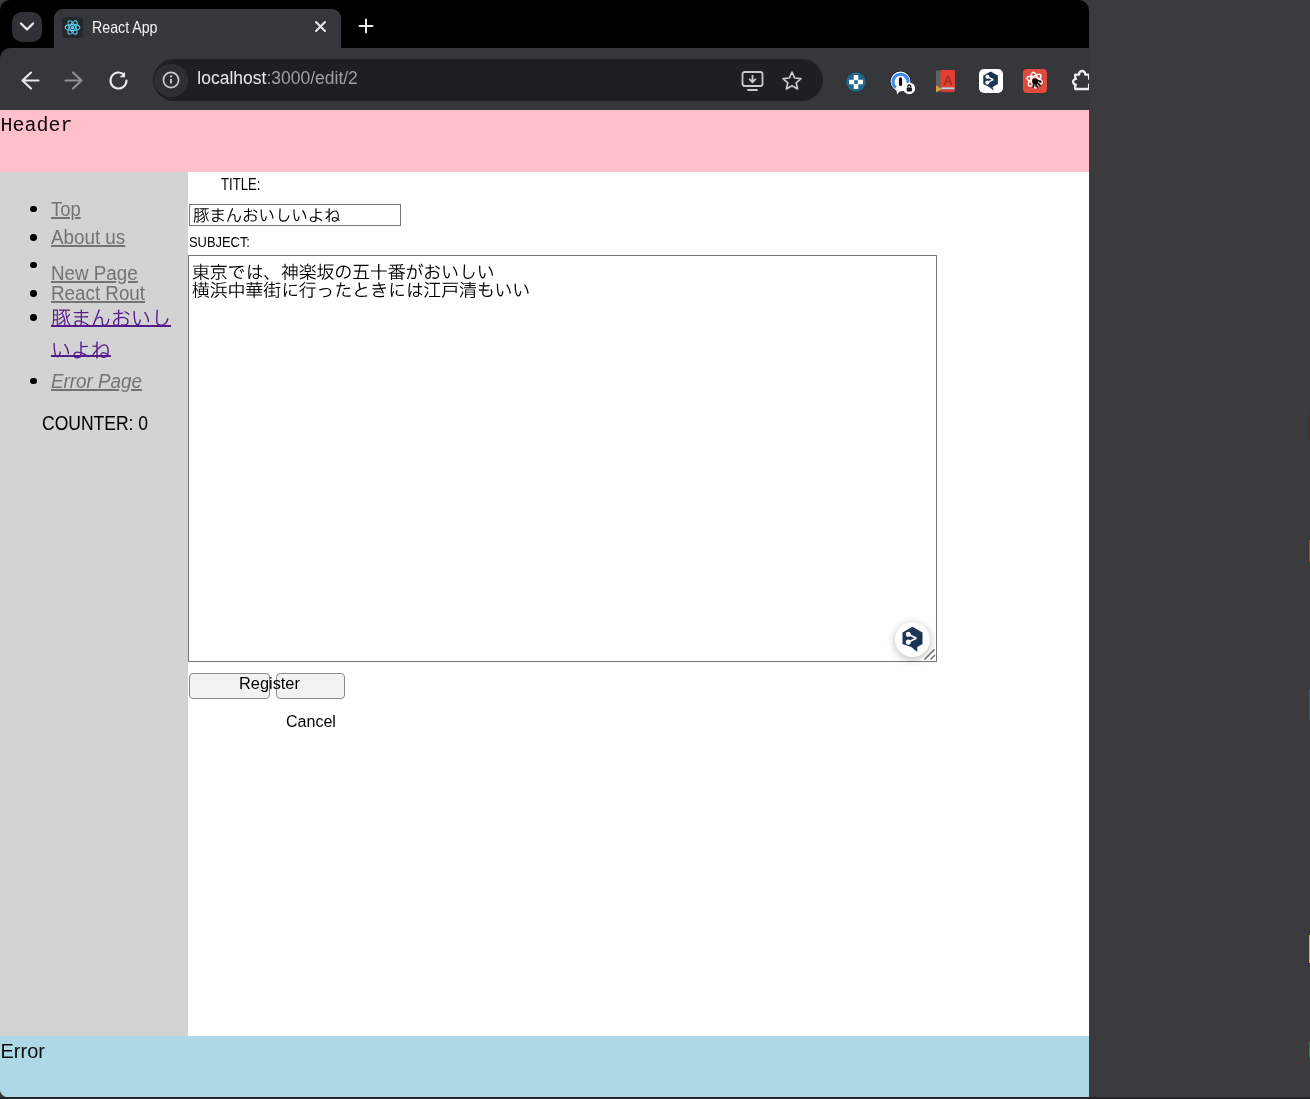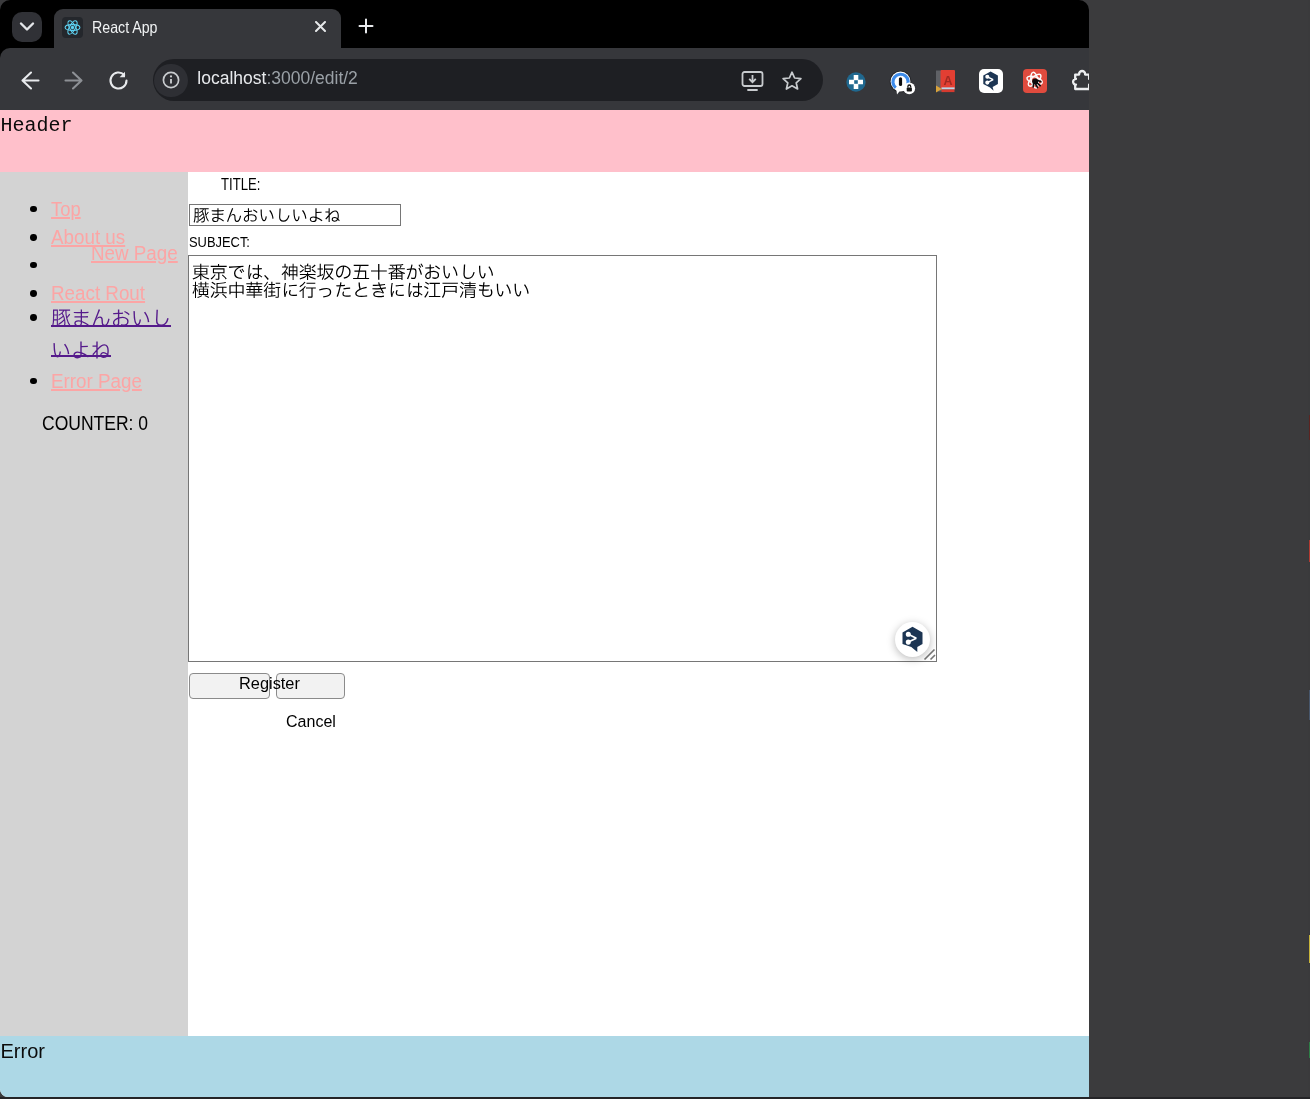--- a/index.html
+++ b/index.html
@@ -2,21 +2,21 @@
 <html><head><meta charset="utf-8">
 <style>
   * { margin:0; padding:0; box-sizing:border-box; }
   html,body { width:1310px; height:1099px; overflow:hidden; background:#3b3b3d;
     font-family:"Liberation Sans",sans-serif; }
   .abs { position:absolute; }
   #win { position:absolute; left:0; top:0; width:1089px; height:1097px;
     background:#000; border-radius:10px 10px 0 8px; overflow:hidden; }
   .txt { position:absolute; line-height:1; white-space:pre; }
   .sx { display:inline-block; transform-origin:0 50%; }
-  .lk { font-size:20px; color:#fca5a5; }
+  .lk { font-size:20px; color:#737373; }
   .lk .sx { text-decoration:underline; text-decoration-thickness:2px; text-underline-offset:1.2px; }
 </style></head>
 <body>
 
 <div class="abs" style="left:1308px;top:0;width:2px;height:1099px;background:#3a3a3c;"></div>
 <div class="abs" style="left:1308.6px;top:415px;width:1.4px;height:25px;background:#5c2320;"></div>
 <div class="abs" style="left:1308.6px;top:540px;width:1.4px;height:22px;background:#b13a31;"></div>
 <div class="abs" style="left:1308.6px;top:690px;width:1.4px;height:30px;background:#47566b;"></div>
 <div class="abs" style="left:1308.6px;top:935px;width:1.4px;height:28px;background:#c8b43a;"></div>
 <div class="abs" style="left:1308.6px;top:1042px;width:1.4px;height:16px;background:#2e7d46;"></div>
@@ -190,31 +190,31 @@
 
   <div class="abs" style="left:30.4px;top:205.6px;width:6.8px;height:6.8px;border-radius:50%;background:#000;"></div>
   <div class="abs" style="left:30.4px;top:233.8px;width:6.8px;height:6.8px;border-radius:50%;background:#000;"></div>
   <div class="abs" style="left:30.4px;top:261.7px;width:6.8px;height:6.8px;border-radius:50%;background:#000;"></div>
   <div class="abs" style="left:30.4px;top:289.8px;width:6.8px;height:6.8px;border-radius:50%;background:#000;"></div>
   <div class="abs" style="left:30.4px;top:314.4px;width:6.8px;height:6.8px;border-radius:50%;background:#000;"></div>
   <div class="abs" style="left:30.4px;top:377.7px;width:6.8px;height:6.8px;border-radius:50%;background:#000;"></div>
 
   <div class="txt lk" style="left:51px;top:198.9px;"><span class="sx" style="transform:scaleX(0.92);">Top</span></div>
   <div class="txt lk" style="left:51px;top:227.1px;"><span class="sx" style="transform:scaleX(0.94);">About us</span></div>
-  <div class="txt lk" style="left:51px;top:243px;margin-left:40px;"><span class="sx" style="transform:scaleX(0.94);">New Page</span></div>
+  <div class="txt lk" style="left:51px;top:263px;"><span class="sx" style="transform:scaleX(0.94);">New Page</span></div>
   <div class="txt lk" style="left:51px;top:283.1px;"><span class="sx" style="transform:scaleX(0.94);">React Rout</span></div>
   <svg class="abs" style="left:51px;top:307.8px;" width="121" height="20" viewBox="0 0 121 20">
       <path d="M2.0 1.5H6.9V17.4Q6.9 18.2 6.6 18.5Q6.3 18.8 5.6 18.8H4.0L3.7 17.6H5.8V12.4H3.1Q2.9 14.7 2.6 16.2Q2.4 17.8 1.8 19.2L0.8 18.3Q1.5 16.7 1.8 14.2Q2.0 11.7 2.0 7.1ZM18.4 17.8Q16.3 14.7 15.3 10.7Q14.3 6.7 14.3 2.7H13.3Q12.8 3.8 11.6 5.0Q12.9 7.0 13.7 9.7Q14.5 12.4 14.5 15.0Q14.5 17.0 13.8 17.9Q13.0 18.8 11.5 18.8H10.2L9.8 17.6H11.4Q12.4 17.6 12.9 17.0Q13.3 16.5 13.3 15.1Q13.3 14.0 13.2 12.7Q12.1 13.8 10.7 14.9Q9.3 16.0 7.7 16.9L7.1 15.9Q8.8 14.9 10.3 13.8Q11.8 12.6 12.9 11.3Q12.7 10.1 12.2 8.8Q11.4 9.7 10.2 10.6Q9.1 11.4 7.8 12.2L7.2 11.2Q8.5 10.5 9.7 9.6Q10.9 8.7 11.8 7.7Q11.4 6.9 10.7 5.8Q9.5 6.8 7.9 7.7L7.4 6.8Q8.9 6.0 10.2 4.9Q11.4 3.8 12.0 2.7H7.9V1.6H19.1V2.7H15.5Q15.4 5.8 16.0 8.7Q17.2 7.4 18.3 5.7L19.2 6.4Q18.6 7.3 17.8 8.3Q17.1 9.3 16.3 10.0Q17.2 13.9 19.3 16.9ZM5.8 6.4V2.7H3.2V6.4ZM5.8 11.3V7.5H3.2Q3.2 9.6 3.1 11.3Z M37.0 17.6Q34.0 15.4 31.0 14.2V15.3Q31.0 18.4 27.2 18.4Q25.4 18.4 24.4 17.5Q23.3 16.7 23.3 15.3Q23.3 13.8 24.4 13.0Q25.4 12.2 27.3 12.2Q28.3 12.2 29.7 12.5V9.6Q27.0 9.6 23.4 9.4L23.5 8.2Q25.9 8.3 29.7 8.3V5.3Q26.9 5.3 22.8 5.1L22.8 3.9Q26.9 4.1 29.7 4.1V1.5H31.0V4.1Q34.7 4.0 37.5 3.7L37.5 5.0Q34.2 5.3 31.0 5.3V8.3Q34.5 8.3 36.9 8.1L37.0 9.4Q34.8 9.5 31.0 9.6V12.9Q34.3 14.0 37.7 16.4ZM29.7 13.8Q28.4 13.4 27.3 13.4Q26.0 13.4 25.3 13.9Q24.7 14.4 24.7 15.3Q24.7 16.1 25.4 16.6Q26.0 17.1 27.2 17.1Q28.4 17.1 29.1 16.7Q29.7 16.3 29.7 15.3Z M41.5 17.8 43.8 11.5Q44.9 8.4 46.5 4.4Q47.7 1.2 47.7 1.3L49.1 1.8L46.8 7.4Q46.4 8.3 46.1 9.2Q45.7 10.1 45.4 10.9L45.5 11.0Q46.2 9.8 47.1 9.1Q48.0 8.5 49.0 8.5Q50.5 8.5 51.2 9.5Q51.9 10.5 51.9 12.7Q51.9 14.2 52.0 15.0Q52.2 15.9 52.5 16.3Q52.9 16.7 53.7 16.7Q54.9 16.7 55.8 15.2Q56.7 13.7 57.3 10.5L58.6 11.0Q57.9 14.6 56.7 16.3Q55.5 18.1 53.6 18.1Q51.9 18.1 51.2 17.0Q50.5 15.8 50.5 13.2Q50.5 11.9 50.3 11.1Q50.1 10.4 49.7 10.1Q49.3 9.8 48.6 9.8Q47.6 9.8 46.7 10.5Q45.8 11.2 45.0 12.6Q44.6 13.4 44.3 14.2Q44.0 15.0 43.5 16.5Q43.1 17.6 42.8 18.2Z M77.6 13.3Q77.6 15.4 76.4 16.6Q75.2 17.8 73.2 17.8Q71.5 17.8 70.0 17.2L70.3 15.9Q71.8 16.5 73.2 16.5Q74.6 16.5 75.4 15.7Q76.2 14.9 76.2 13.4Q76.2 11.9 75.0 11.0Q73.7 10.1 71.5 10.1Q69.8 10.1 68.3 10.5V15.0Q68.3 18.0 65.3 18.0Q64.5 18.0 63.7 17.6Q62.9 17.3 62.4 16.6Q61.9 15.8 61.9 14.9Q61.9 13.2 63.3 11.8Q64.7 10.4 66.9 9.6V6.1Q65.4 6.2 63.6 6.2Q62.6 6.2 62.2 6.2V4.9H63.2Q65.2 4.9 66.9 4.8V1.6H68.3V4.7Q70.4 4.6 72.0 4.4L72.1 5.7Q70.5 5.9 68.3 6.0V9.2Q69.8 8.8 71.5 8.8Q73.3 8.8 74.7 9.4Q76.1 10.0 76.9 11.0Q77.6 12.0 77.6 13.3ZM73.8 2.9Q75.1 3.5 76.4 4.3Q77.6 5.2 78.6 6.0L77.9 7.2Q76.9 6.3 75.6 5.5Q74.3 4.6 73.1 4.1ZM66.9 10.9Q65.3 11.6 64.3 12.6Q63.3 13.7 63.3 14.8Q63.3 15.7 63.9 16.2Q64.5 16.7 65.4 16.7Q66.2 16.7 66.5 16.3Q66.9 15.9 66.9 15.0Z M82.5 5.0 82.5 3.1 83.9 3.2Q83.9 4.6 83.9 5.3Q83.9 8.6 84.3 11.0Q84.6 13.4 85.3 14.7Q85.9 15.9 86.7 15.9Q87.4 15.9 87.8 14.8Q88.3 13.7 88.6 11.4L90.0 11.6Q89.6 14.6 88.8 16.0Q88.0 17.4 86.7 17.4Q84.7 17.4 83.6 14.2Q82.5 11.0 82.5 5.0ZM96.8 14.3Q96.6 11.6 95.6 9.1Q94.6 6.6 93.0 4.5L94.2 3.7Q95.8 5.9 96.9 8.6Q98.0 11.3 98.3 14.1Z M105.5 1.7 106.9 1.7 106.4 12.1Q106.2 16.6 110.1 16.6Q112.4 16.6 114.0 15.0Q115.5 13.4 116.3 10.0L117.7 10.4Q116.8 14.1 114.9 16.1Q113.0 18.0 110.2 18.0Q107.5 18.0 106.2 16.5Q104.8 15.0 105.0 12.0Z" fill="#551a8b"></path>
     </svg>
   <svg class="abs" style="left:51px;top:339.8px;" width="61" height="20" viewBox="0 0 61 20">
       <path d="M2.5 5.0 2.5 3.1 3.9 3.2Q3.9 4.6 3.9 5.3Q3.9 8.6 4.3 11.0Q4.6 13.4 5.3 14.7Q5.9 15.9 6.7 15.9Q7.4 15.9 7.8 14.8Q8.3 13.7 8.6 11.4L10.0 11.6Q9.6 14.6 8.8 16.0Q8.0 17.4 6.7 17.4Q4.7 17.4 3.6 14.2Q2.5 11.0 2.5 5.0ZM16.8 14.3Q16.6 11.6 15.6 9.1Q14.6 6.6 13.0 4.5L14.2 3.7Q15.8 5.9 16.9 8.6Q18.0 11.3 18.3 14.1Z M37.0 17.4Q33.7 15.0 30.7 13.7V15.2Q30.7 16.8 29.6 17.6Q28.5 18.4 26.5 18.4Q24.7 18.4 23.5 17.5Q22.4 16.5 22.4 15.0Q22.4 13.4 23.5 12.5Q24.6 11.5 26.6 11.5Q27.8 11.5 29.3 11.9V1.5H30.7V5.9Q34.3 5.9 36.8 5.8L36.9 7.1Q34.5 7.2 30.7 7.3V12.3Q34.0 13.5 37.8 16.3ZM29.3 13.3Q27.8 12.8 26.6 12.8Q25.2 12.8 24.5 13.4Q23.8 14.0 23.8 15.0Q23.8 16.0 24.6 16.5Q25.3 17.1 26.5 17.1Q29.3 17.1 29.3 15.0Z M58.1 17.3Q57.3 16.3 56.8 15.7Q55.4 18.0 52.7 18.0Q51.1 18.0 50.2 17.2Q49.2 16.4 49.2 15.1Q49.2 13.7 50.1 12.9Q51.0 12.0 52.6 12.0Q54.3 12.0 56.2 13.5Q56.4 12.4 56.4 10.7Q56.4 8.2 55.7 6.9Q54.9 5.6 53.3 5.6Q51.9 5.6 50.3 6.8Q48.7 8.0 46.7 10.3V18.4H45.3V11.8Q44.6 12.6 42.9 14.6L42.3 15.3L41.3 14.3Q43.4 12.1 45.3 9.7V6.7H41.5V5.4H45.3V1.5H46.7V8.3Q48.5 6.3 50.1 5.3Q51.8 4.2 53.4 4.2Q55.5 4.2 56.7 5.9Q57.8 7.6 57.8 10.7Q57.8 12.9 57.3 14.5Q57.8 14.9 58.9 16.2ZM55.8 14.8Q54.0 13.3 52.6 13.3Q51.6 13.3 51.1 13.8Q50.5 14.2 50.5 15.1Q50.5 15.8 51.1 16.3Q51.7 16.7 52.7 16.7Q54.9 16.7 55.8 14.8Z" fill="#551a8b"></path>
     </svg>
   <div class="abs" style="left:51px;top:324.5px;width:120px;height:2px;background:#551a8b;"></div>
   <div class="abs" style="left:51px;top:355.4px;width:60px;height:2px;background:#551a8b;"></div>
-  <div class="txt lk" style="left:51px;top:371.0px;"><span class="sx" style="transform:scaleX(0.94);">Error Page</span></div>
+  <div class="txt lk" style="left:51px;top:371.0px;font-style:italic;"><span class="sx" style="transform:scaleX(0.94);">Error Page</span></div>
   <div class="txt" style="left:42px;top:413.1px;font-size:20px;color:#000;"><span class="sx" style="transform:scaleX(0.876);">COUNTER: 0</span></div>
 
   <div class="txt" style="left:188.9px;top:177px;font-size:16px;color:#000;margin-left:32px;"><span class="sx" style="transform:scaleX(0.82);">TITLE:</span></div>
   <div class="abs" style="left:188.9px;top:204.4px;width:212.2px;height:21.2px;border:1.2px solid #767676;background:#fff;"></div>
   <svg class="abs" style="left:192.7px;top:207px;" width="148" height="17" viewBox="0 0 148 17">
       <path d="M1.7 1.3H5.6V14.3Q5.6 14.9 5.4 15.2Q5.1 15.4 4.6 15.4H3.3L3.1 14.4H4.7V10.2H2.5Q2.4 12.0 2.2 13.3Q1.9 14.6 1.5 15.7L0.6 15.0Q1.2 13.7 1.4 11.6Q1.7 9.6 1.7 5.9ZM15.1 14.6Q13.3 12.1 12.5 8.8Q11.7 5.5 11.7 2.2H10.9Q10.5 3.1 9.5 4.1Q10.6 5.8 11.2 8.0Q11.9 10.2 11.9 12.3Q11.9 14.0 11.3 14.7Q10.7 15.4 9.4 15.4H8.4L8.1 14.4H9.3Q10.2 14.4 10.5 14.0Q10.9 13.5 10.9 12.4Q10.9 11.5 10.8 10.4Q10.0 11.3 8.8 12.2Q7.6 13.2 6.3 13.9L5.8 13.0Q7.2 12.3 8.5 11.3Q9.7 10.3 10.6 9.2Q10.4 8.2 10.0 7.2Q9.3 8.0 8.4 8.7Q7.4 9.4 6.4 10.0L5.9 9.2Q7.0 8.6 7.9 7.9Q8.9 7.1 9.7 6.3Q9.3 5.6 8.8 4.7Q7.8 5.6 6.5 6.3L6.0 5.5Q7.3 4.9 8.3 4.0Q9.3 3.1 9.9 2.2H6.4V1.3H15.7V2.2H12.7Q12.6 4.7 13.1 7.2Q14.1 6.1 15.0 4.7L15.7 5.2Q15.3 6.0 14.6 6.8Q14.0 7.6 13.3 8.2Q14.1 11.4 15.8 13.9ZM4.7 5.3V2.2H2.6V5.3ZM4.7 9.2V6.2H2.6Q2.6 7.9 2.6 9.2Z M30.3 14.4Q27.8 12.6 25.5 11.7V12.6Q25.5 15.1 22.3 15.1Q20.8 15.1 20.0 14.4Q19.1 13.7 19.1 12.5Q19.1 11.3 20.0 10.7Q20.8 10.0 22.4 10.0Q23.2 10.0 24.4 10.2V7.8Q22.2 7.8 19.2 7.7L19.2 6.7Q21.3 6.8 24.4 6.8V4.4Q22.1 4.4 18.7 4.2L18.7 3.2Q22.0 3.3 24.4 3.3V1.2H25.5V3.3Q28.5 3.3 30.7 3.1L30.8 4.1Q28.1 4.3 25.5 4.4V6.8Q28.3 6.8 30.3 6.6L30.3 7.7Q28.6 7.8 25.5 7.8V10.6Q28.1 11.5 30.9 13.5ZM24.4 11.3Q23.3 11.0 22.4 11.0Q21.3 11.0 20.8 11.4Q20.3 11.8 20.3 12.5Q20.3 13.2 20.8 13.6Q21.3 14.0 22.3 14.0Q23.3 14.0 23.8 13.7Q24.4 13.3 24.4 12.5Z M34.0 14.6 35.9 9.4Q36.8 6.9 38.1 3.6Q39.1 1.0 39.1 1.1L40.2 1.4L38.4 6.1Q38.1 6.8 37.8 7.6Q37.5 8.3 37.2 9.0L37.3 9.0Q37.9 8.0 38.7 7.5Q39.4 7.0 40.2 7.0Q41.4 7.0 42.0 7.8Q42.5 8.6 42.5 10.4Q42.5 11.6 42.7 12.3Q42.8 13.0 43.1 13.4Q43.4 13.7 44.1 13.7Q45.0 13.7 45.8 12.5Q46.5 11.3 47.0 8.6L48.1 9.0Q47.5 11.9 46.5 13.4Q45.5 14.9 44.0 14.9Q42.6 14.9 42.0 13.9Q41.4 12.9 41.4 10.8Q41.4 9.7 41.3 9.1Q41.1 8.5 40.8 8.3Q40.4 8.0 39.8 8.0Q39.0 8.0 38.3 8.6Q37.5 9.2 36.9 10.3Q36.6 11.0 36.3 11.6Q36.1 12.3 35.6 13.5Q35.3 14.4 35.1 15.0Z M63.7 10.9Q63.7 12.7 62.7 13.6Q61.7 14.6 60.0 14.6Q58.7 14.6 57.4 14.1L57.7 13.0Q58.9 13.5 60.0 13.5Q61.2 13.5 61.9 12.9Q62.5 12.2 62.5 11.0Q62.5 9.8 61.5 9.0Q60.5 8.3 58.6 8.3Q57.3 8.3 56.0 8.6V12.3Q56.0 14.7 53.6 14.7Q52.9 14.7 52.3 14.4Q51.6 14.2 51.2 13.6Q50.8 13.0 50.8 12.2Q50.8 10.9 51.9 9.7Q53.0 8.5 54.9 7.8V5.0Q53.6 5.1 52.2 5.1Q51.3 5.1 51.0 5.1V4.0H51.8Q53.4 4.0 54.9 4.0V1.3H56.0V3.9Q57.7 3.8 59.0 3.6L59.1 4.6Q57.8 4.8 56.0 4.9V7.5Q57.2 7.2 58.6 7.2Q60.1 7.2 61.3 7.7Q62.4 8.2 63.0 9.0Q63.7 9.9 63.7 10.9ZM60.5 2.4Q61.6 2.9 62.6 3.6Q63.7 4.2 64.5 4.9L63.8 5.9Q63.0 5.2 62.0 4.5Q60.9 3.8 59.9 3.3ZM54.9 9.0Q53.5 9.5 52.7 10.4Q51.9 11.2 51.9 12.1Q51.9 12.9 52.4 13.3Q52.9 13.7 53.6 13.7Q54.3 13.7 54.6 13.3Q54.9 13.0 54.9 12.3Z M67.6 4.1 67.6 2.6 68.8 2.6Q68.8 3.8 68.8 4.4Q68.8 7.1 69.1 9.0Q69.4 11.0 69.9 12.0Q70.4 13.1 71.1 13.1Q71.6 13.1 72.0 12.2Q72.4 11.3 72.7 9.3L73.8 9.5Q73.5 12.0 72.8 13.1Q72.1 14.3 71.1 14.3Q69.4 14.3 68.5 11.6Q67.6 9.0 67.6 4.1ZM79.4 11.7Q79.2 9.5 78.4 7.5Q77.5 5.4 76.2 3.7L77.2 3.1Q78.6 4.8 79.5 7.0Q80.3 9.2 80.6 11.5Z M86.5 1.4 87.7 1.4 87.2 9.9Q87.1 13.6 90.3 13.6Q92.2 13.6 93.4 12.3Q94.7 11.0 95.4 8.2L96.5 8.5Q95.8 11.6 94.2 13.2Q92.7 14.8 90.3 14.8Q88.2 14.8 87.1 13.5Q86.0 12.3 86.1 9.9Z M100.4 4.1 100.4 2.6 101.6 2.6Q101.6 3.8 101.6 4.4Q101.6 7.1 101.9 9.0Q102.2 11.0 102.7 12.0Q103.2 13.1 103.9 13.1Q104.4 13.1 104.8 12.2Q105.2 11.3 105.5 9.3L106.6 9.5Q106.3 12.0 105.6 13.1Q104.9 14.3 103.9 14.3Q102.2 14.3 101.3 11.6Q100.4 9.0 100.4 4.1ZM112.2 11.7Q112.0 9.5 111.2 7.5Q110.3 5.4 109.0 3.7L110.0 3.1Q111.4 4.8 112.3 7.0Q113.1 9.2 113.4 11.5Z M128.8 14.3Q126.1 12.3 123.6 11.3V12.4Q123.6 13.8 122.7 14.4Q121.8 15.1 120.1 15.1Q118.6 15.1 117.7 14.3Q116.8 13.5 116.8 12.3Q116.8 11.0 117.7 10.2Q118.6 9.4 120.2 9.4Q121.2 9.4 122.4 9.8V1.3H123.6V4.9Q126.5 4.9 128.6 4.8L128.6 5.8Q126.7 5.9 123.6 6.0V10.1Q126.3 11.1 129.4 13.3ZM122.4 10.9Q121.2 10.5 120.2 10.5Q119.1 10.5 118.5 11.0Q117.9 11.4 117.9 12.3Q117.9 13.1 118.5 13.5Q119.1 14.0 120.2 14.0Q122.4 14.0 122.4 12.3Z M146.1 14.2Q145.4 13.4 144.9 12.9Q143.9 14.7 141.6 14.7Q140.3 14.7 139.5 14.1Q138.7 13.5 138.7 12.4Q138.7 11.3 139.5 10.6Q140.3 9.9 141.5 9.9Q142.9 9.9 144.5 11.1Q144.7 10.2 144.7 8.8Q144.7 6.7 144.0 5.7Q143.4 4.6 142.1 4.6Q141.0 4.6 139.7 5.6Q138.4 6.5 136.7 8.4V15.1H135.6V9.7Q135.0 10.4 133.6 12.0L133.1 12.6L132.3 11.7Q134.0 9.9 135.6 8.0V5.5H132.4V4.4H135.6V1.2H136.7V6.8Q138.2 5.2 139.5 4.3Q140.9 3.5 142.2 3.5Q143.9 3.5 144.9 4.9Q145.8 6.2 145.8 8.8Q145.8 10.6 145.4 11.9Q145.8 12.3 146.7 13.3ZM144.1 12.1Q142.7 10.9 141.5 10.9Q140.7 10.9 140.3 11.3Q139.8 11.7 139.8 12.3Q139.8 13.0 140.3 13.3Q140.8 13.7 141.6 13.7Q143.4 13.7 144.1 12.1Z" fill="#000"></path>
     </svg>
   <div class="txt" style="left:188.5px;top:234.1px;font-size:15px;color:#000;"><span class="sx" style="transform:scaleX(0.86);">SUBJECT:</span></div>
   <div class="abs" style="left:187.7px;top:254.6px;width:748.9px;height:407px;border:1.2px solid #767676;background:#fff;"></div>
   <svg class="abs" style="left:191.6px;top:262.6px;" width="303" height="18" viewBox="0 0 303 18">

